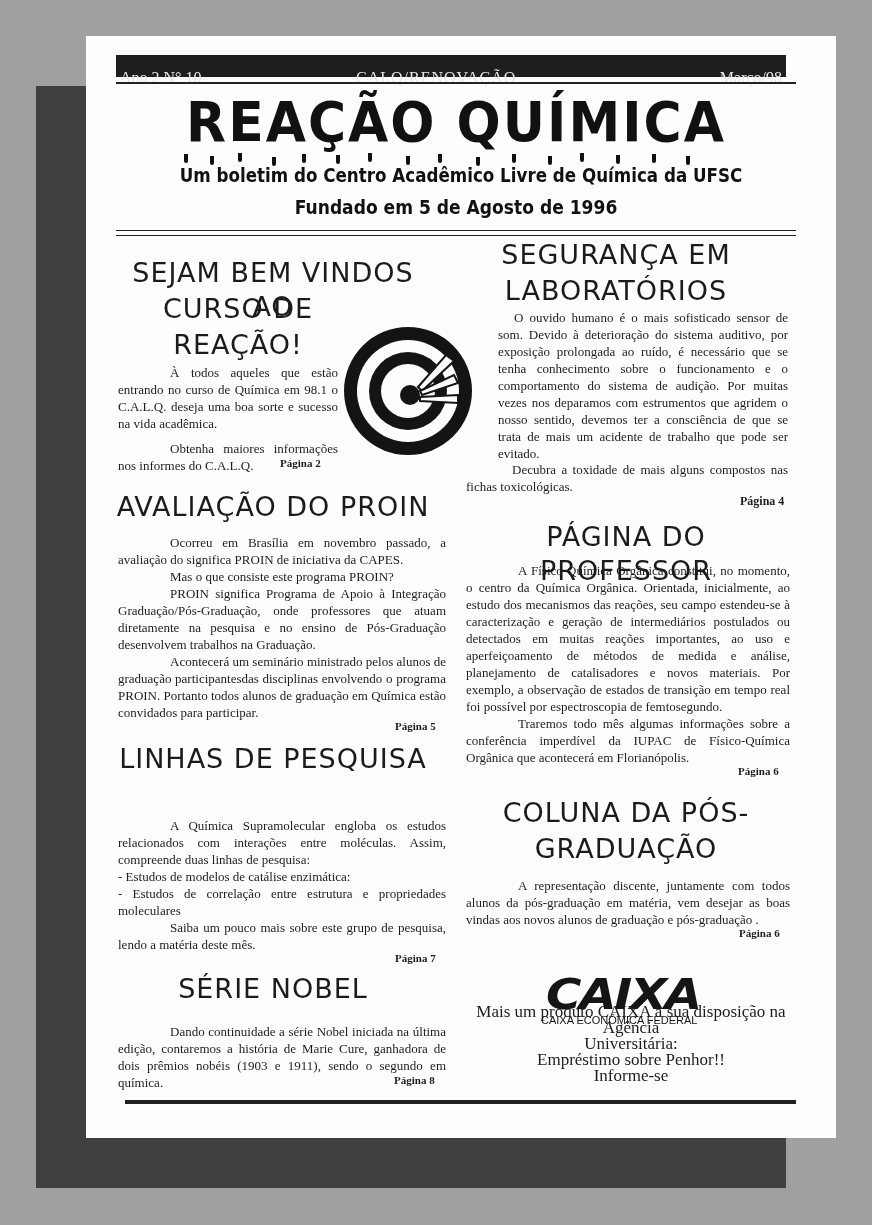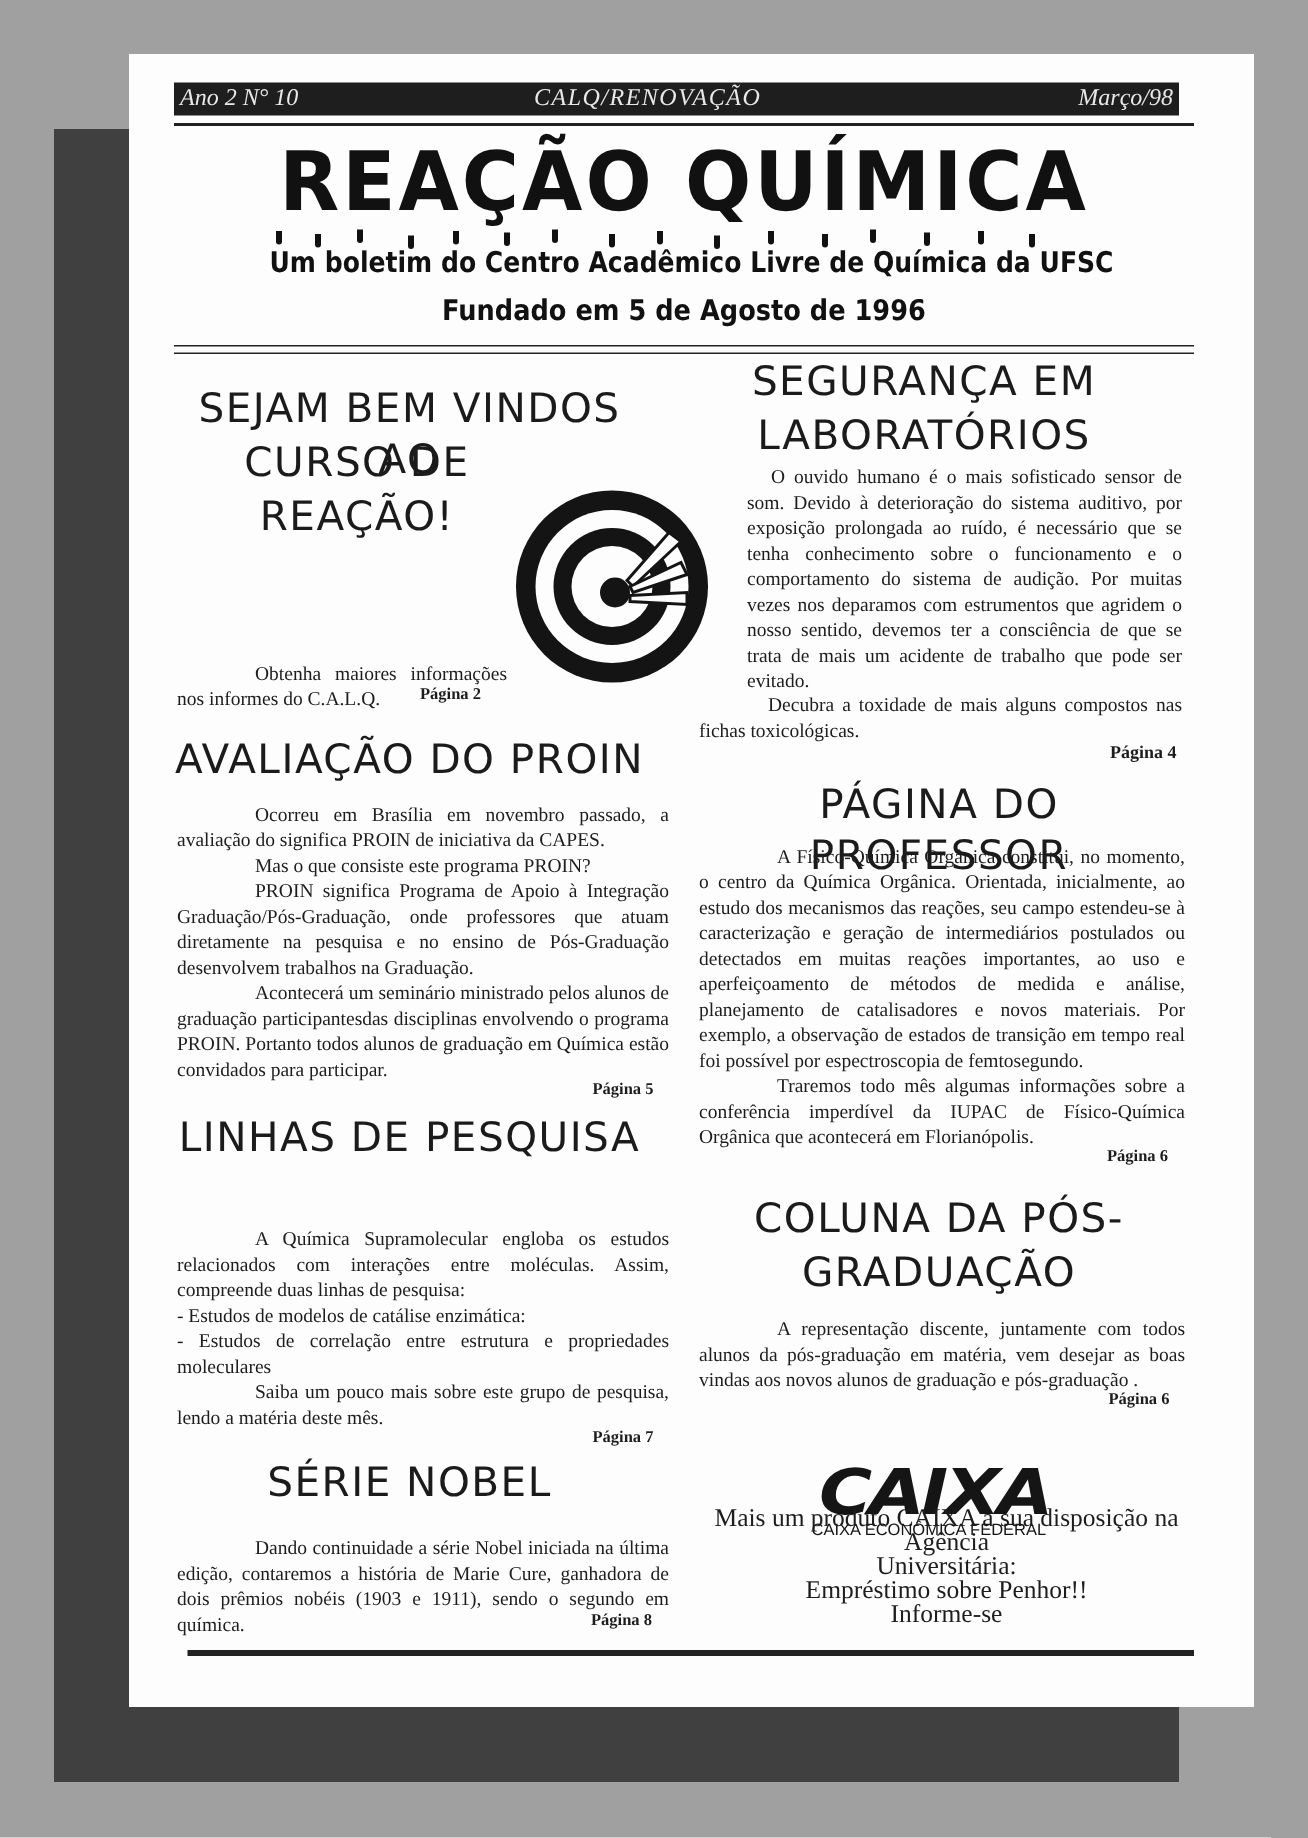--- a/index.html
+++ b/index.html
@@ -1,20 +1,20 @@
 <!DOCTYPE html>
 <html><head>
 <meta charset="utf-8">
 <style>
   html,body{margin:0;padding:0;}
   body{width:872px;height:1225px;background:#a0a0a0;position:relative;overflow:hidden;font-family:"Liberation Serif",serif;color:#1a1a1a;}
   .shadow{position:absolute;left:36px;top:86px;width:750px;height:1102px;background:#404040;}
   .page{position:absolute;left:86px;top:36px;width:750px;height:1102px;background:#fdfdfd;}
   .topbar{position:absolute;left:30px;top:19px;width:670px;height:22px;background:#1e1e1e;color:#e8e8e8;font-family:"Liberation Serif",serif;font-size:16px;line-height:22px;}
-  .topbar span{position:absolute;top:0;font-style:italic;}
+  .topbar span{position:absolute;top:12px;}
   .tb-left{left:4px;} .tb-center{left:240px;letter-spacing:1px;} .tb-right{right:4px;}
   .rule1{position:absolute;left:30px;top:46px;width:680px;height:2px;background:#222;}
   .masthead{position:absolute;left:30px;top:52px;width:680px;text-align:center;font-family:"DejaVu Sans",sans-serif;font-weight:bold;font-size:52px;letter-spacing:2px;color:#111;line-height:68px;transform:scaleY(1.05);}
   .drips{position:absolute;left:90px;top:116px;width:540px;height:18px;}
   .drip{position:absolute;width:4px;height:9px;background:#111;border-radius:0 0 3px 3px;}
   .subtitle{position:absolute;left:30px;top:128px;width:690px;text-align:center;font-family:"DejaVu Sans",sans-serif;font-weight:bold;font-size:19px;transform:scaleX(0.88);color:#111;}
   .founded{position:absolute;left:30px;top:160px;width:680px;text-align:center;font-family:"DejaVu Sans",sans-serif;font-weight:bold;font-size:19px;transform:scaleX(0.9);color:#111;}
   .rule2{position:absolute;left:30px;top:194px;width:680px;height:1px;background:#222;}
   .rule3{position:absolute;left:30px;top:199px;width:680px;height:1px;background:#222;}
   .h{position:absolute;font-family:"DejaVu Sans",sans-serif;font-size:27px;text-align:center;color:#1b1b1b;line-height:34px;letter-spacing:1px;}
@@ -61,20 +61,21 @@
     <div class="drip" style="left:510px;top:4px"></div>
   </div>
   <div class="subtitle">Um boletim do Centro Acadêmico Livre de Química da UFSC</div>
   <div class="founded">Fundado em 5 de Agosto de 1996</div>
   <div class="rule2"></div>
   <div class="rule3"></div>
 
   <div class="h" style="left:22px;top:220px;width:330px;">SEJAM BEM VINDOS AO</div>
   <div class="h" style="left:22px;top:256px;width:260px;">CURSO DE</div>
   <div class="h" style="left:22px;top:292px;width:260px;">REAÇÃO!</div>
+  <div class="p" style="left:32px;top:328px;width:220px;"><span class="ind"></span><span>À todos aqueles que estão entrando no curso de Química em 98.1 o C.A.L.Q. deseja uma boa sorte e sucesso na vida acadêmica.</span></div>
   <div class="p" style="left:32px;top:404px;width:220px;"><span class="ind"></span><span>Obtenha maiores informações nos informes do C.A.L.Q.</span></div>
   <div class="pg" style="left:194px;top:421px;">Página 2</div>
 
   <svg class="target" viewBox="0 0 132 132">
     <circle cx="66" cy="66" r="64" fill="#141414"></circle>
     <circle cx="66" cy="66" r="51" fill="#fdfdfd"></circle>
     <circle cx="66" cy="66" r="39" fill="#141414"></circle>
     <circle cx="66" cy="66" r="27" fill="#fdfdfd"></circle>
     <circle cx="68" cy="70" r="10" fill="#141414"></circle>
     <polygon points="76,62 104,30 112,36 80,66" fill="#fdfdfd" stroke="#141414" stroke-width="2"></polygon>

